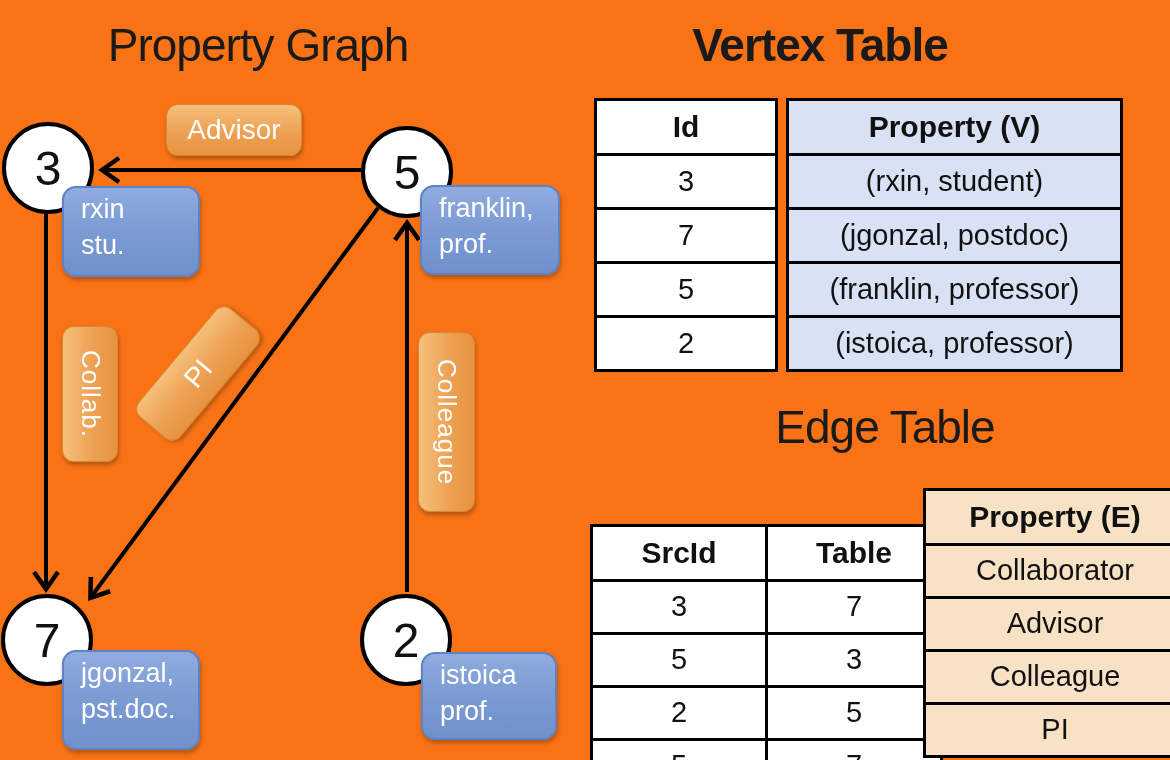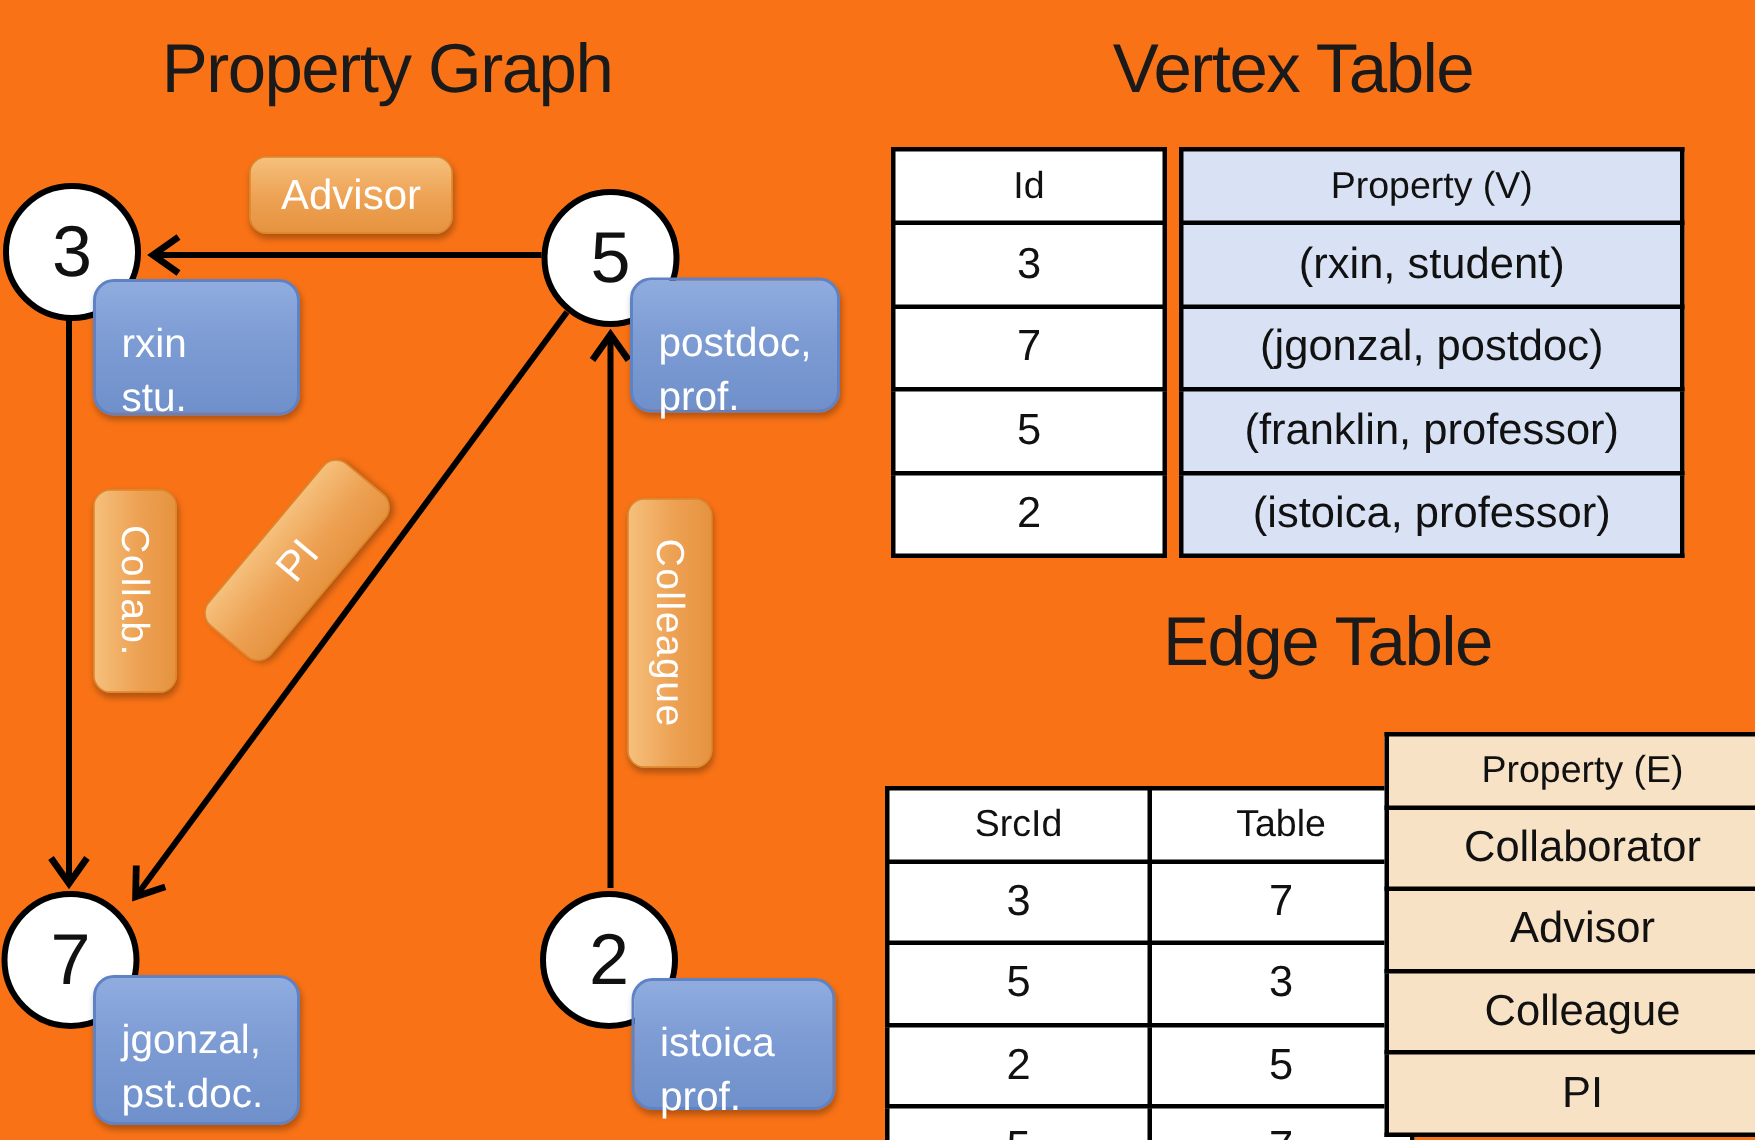--- a/index.html
+++ b/index.html
@@ -35,21 +35,21 @@
   }
   .pbox {
     position: absolute;
     border-radius: 14px;
     background: linear-gradient(to bottom, #90acdf 0%, #7d9cd4 45%, #7090cb 100%);
     border: 2px solid #5e82c4;
     box-shadow: 1px 3px 4px rgba(0,0,0,0.28);
     color: #fff;
     font-size: 27px;
     line-height: 1.32;
-    padding: 24px 0 0 17px;
+    padding: 4px 0 0 17px;
   }
   .olabel {
     position: absolute;
     border-radius: 12px;
     background: linear-gradient(to bottom, #f5c07c 0%, #eda153 55%, #e6933f 100%);
     border: 1px solid #d8892f;
     box-shadow: 1px 3px 4px rgba(0,0,0,0.28);
     color: #fff;
     display: flex; align-items: center; justify-content: center;
     font-size: 28px;
@@ -65,31 +65,31 @@
   }
   th, td {
     border: 3px solid #000;
     text-align: center;
     vertical-align: middle;
     font-size: 29px;
     font-weight: 400;
     color: #111;
     white-space: nowrap;
   }
-  th { font-size: 25px; font-weight: 400; }
+  th { font-size: 30px; font-weight: 700; }
   .bluecells th, .bluecells td { background: #d9e2f4; }
   .tancells th, .tancells td { background: #f8e2c6; }
 </style>
 </head>
 <body>
 
 <div id="stage">
 
   <div class="title" style="left:38px; top:18px; width:440px;">Property Graph</div>
-  <div class="title" style="left:612px; top:18px; width:500px;">Vertex Table</div>
+  <div class="title" style="left:570px; top:18px; width:500px;font-weight:bold;">Vertex Table</div>
   <div class="title" style="left:635px; top:400px; width:500px;">Edge Table</div>
 
   <svg id="edge-svg" width="580" height="760" viewBox="0 0 580 760">
     <defs>
       <marker id="arrow" markerUnits="userSpaceOnUse" markerWidth="36" markerHeight="36" viewBox="-26 -18 36 36" refX="-1" refY="0" orient="auto">
         <path d="M -17 -12 L 0 0 L -17 12" fill="none" stroke="#000" stroke-width="4.5" stroke-linejoin="miter"></path>
       </marker>
     </defs>
     <line x1="361" y1="170" x2="103" y2="170" stroke="#000" stroke-width="4" marker-end="url(#arrow)"></line>
     <line x1="46" y1="212" x2="46" y2="588" stroke="#000" stroke-width="4" marker-end="url(#arrow)"></line>
@@ -121,21 +121,21 @@
   </div>
   <div class="node" style="left:360px; top:594px;">
     <span>2</span>
   </div>
 
   <div class="pbox" style="left:62px; top:186px; width:138px; height:91px;">
     <div>rxin</div>
     <div>stu.</div>
   </div>
   <div class="pbox" style="left:420px; top:185px; width:140px; height:90px;">
-    <div>postdoc,</div>
+    <div>franklin,</div>
     <div>prof.</div>
   </div>
   <div class="pbox" style="left:62px; top:650px; width:138px; height:100px;">
     <div>jgonzal,</div>
     <div>pst.doc.</div>
   </div>
   <div class="pbox" style="left:421px; top:652px; width:136px; height:88px;">
     <div>istoica</div>
     <div>prof.</div>
   </div>

